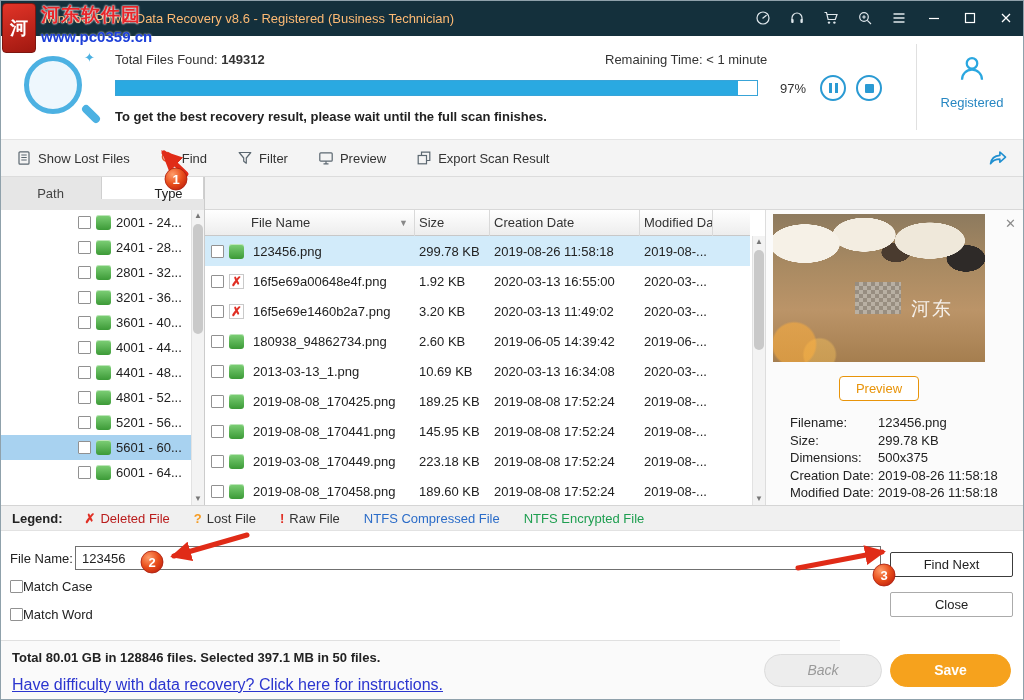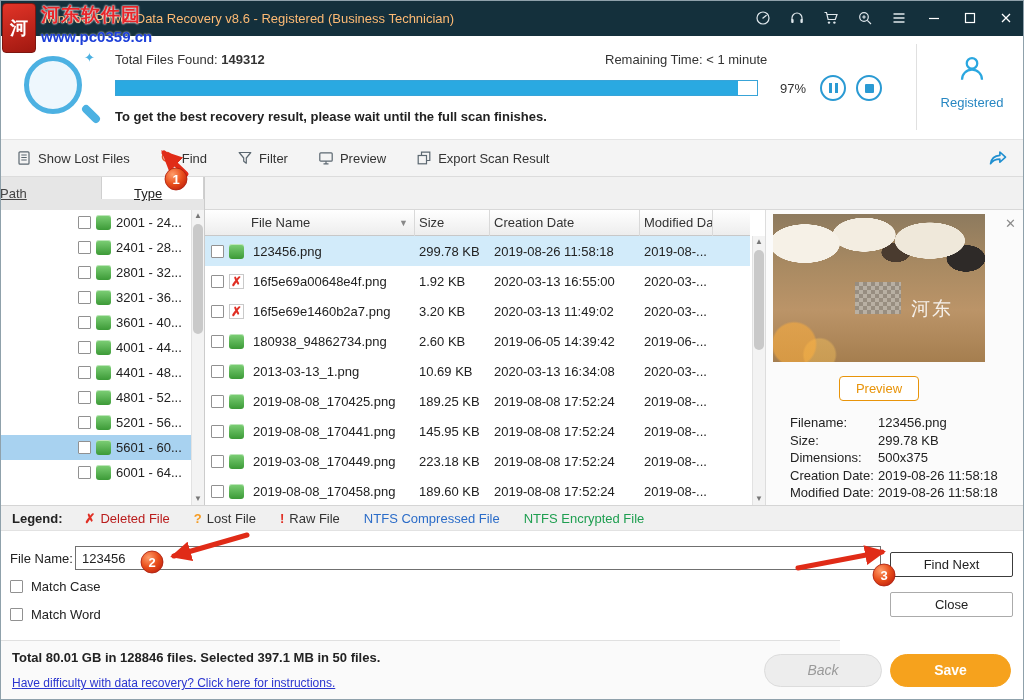--- a/index.html
+++ b/index.html
@@ -55,21 +55,21 @@
   .toolbar { position:absolute; left:0; top:140px; width:1024px; height:37px; background:#f4f4f4; border-bottom:1px solid #dcdcdc; display:flex; align-items:center; padding-left:16px; gap:30px; }
   .tb-item { display:flex; align-items:center; gap:6px; cursor:default; }
   .tb-icon { width:16px; height:16px; }
   .tb-icon svg { width:16px; height:16px; display:block; }
   .tb-label { font-size:13px; color:#333; }
   .share-btn { position:absolute; right:14px; top:8px; width:22px; height:22px; }
   .share-btn svg { width:20px; height:20px; }
 
   
   .tabstrip { position:absolute; left:0; top:177px; width:205px; height:33px; background:#e6e6e6; border-right:1px solid #ccc; display:flex; }
-  .tab { width:102px; height:22px; line-height:33px; font-size:13px; color:#444; background:#e6e6e6; border-right:1px solid #cfcfcf; cursor:default;text-decoration:underline; }
+  .tab { width:102px; height:22px; line-height:33px; text-align:center; font-size:13px; color:#444; background:#e6e6e6; border-right:1px solid #cfcfcf; cursor:default; }
   .tab.active { background:#fff; color:#222;padding-left:32px; }
   .gap-strip { position:absolute; left:205px; top:177px; width:819px; height:33px; background:#f1f1f1; border-bottom:1px solid #d8d8d8; }
 
   
   .tree-panel { position:absolute; left:0; top:210px; width:205px; height:295px; background:#fff; border-right:1px solid #ccc; overflow:hidden; }
   .tree-item { height:25px; display:flex; align-items:center; padding-left:78px; gap:5px; cursor:default; white-space:nowrap; }
   .tree-item.selected { background:#a8d2f0; }
   .cb { display:inline-block; width:13px; height:13px; border:1px solid #919191; background:#fff; border-radius:1px; flex:0 0 13px; }
   .ficon { display:inline-block; width:15px; height:15px; flex:0 0 15px; position:relative; }
   .ficon.green { background:linear-gradient(180deg,#7ed077,#3c9a37); border-radius:3px; box-shadow:inset 0 1px 0 rgba(255,255,255,.5); }
@@ -130,28 +130,28 @@
   .legend .lg-title { font-weight:700; margin-right:22px; color:#222; }
   .lg-item { display:flex; align-items:center; gap:5px; margin-right:24px; white-space:nowrap; }
   .lg-mark { font-weight:700; }
 
   
   .find-panel { position:absolute; left:0; top:531px; width:1024px; height:109px; background:#fff; }
   .fn-label { position:absolute; left:10px; top:20px; font-size:13px; color:#222; }
   .fn-input { position:absolute; left:75px; top:15px; width:806px; height:24px; border:1px solid #707070; font-size:13px; padding-left:6px; font-family:"Liberation Sans",sans-serif; color:#222; }
   .btn-findnext { position:absolute; left:890px; top:21px; width:123px; height:25px; background:#fff; border:1px solid #3c3c3c; border-radius:2px; font-size:13px; color:#222; text-align:center; line-height:23px; cursor:default; }
   .btn-close { position:absolute; left:890px; top:61px; width:123px; height:25px; background:#fff; border:1px solid #ababab; border-radius:2px; font-size:13px; color:#222; text-align:center; line-height:23px; cursor:default; }
-  .chk-row { position:absolute; left:10px; display:flex; align-items:center; gap:8px; font-size:13px; color:#222; }
+  .chk-row { position:absolute; left:10px; display:flex; align-items:center; gap:0; font-size:13px; color:#222; }
   .chk-case { top:48px; }
   .chk-word { top:76px; }
 
   
   .statusbar { position:absolute; left:0; top:640px; width:840px; height:60px; background:#fafafa; border-top:1px solid #e0e0e0; }
   .st-summary { position:absolute; left:12px; top:9px; font-size:13px; font-weight:700; color:#222; }
-  .st-link { position:absolute; left:12px; top:35px; font-size:12px; color:#2b35cf; text-decoration:underline; cursor:default; }
+  .st-link { position:absolute; left:12px; top:35px; font-size:16px; color:#2b35cf; text-decoration:underline; cursor:default; }
   .btn-back { position:absolute; left:764px; top:13px; width:118px; height:33px; border-radius:17px; background:#ededed; border:1px solid #dcdcdc; color:#9a9a9a; font-size:14px; text-align:center; line-height:31px; cursor:default;font-style:italic; }
   .btn-save { position:absolute; left:890px; top:13px; width:121px; height:33px; border-radius:17px; background:#f6a21d; border:1px solid #f6a21d; color:#fff; font-size:14px; font-weight:700; text-align:center; line-height:31px; cursor:default; }
 
   
   .wm { position:absolute; left:2px; top:3px; z-index:96; display:flex; gap:5px; pointer-events:none; }
   .wm-logo { width:34px; height:50px; background:linear-gradient(160deg,#e23428,#a01810); border-radius:4px; display:flex; align-items:center; justify-content:center; color:#fff; font-size:18px; font-weight:700; border:1px solid #7d1610; }
   .wm-text .l1 { color:#e8262a; font-size:19px; font-weight:700; line-height:24px; text-shadow:0 0 2px #fff,0 0 2px #fff; letter-spacing:1px; }
   .wm-text .l2 { color:#1d3fd8; font-size:15px; font-weight:700; line-height:20px; text-shadow:0 0 2px #fff; }
 
   

